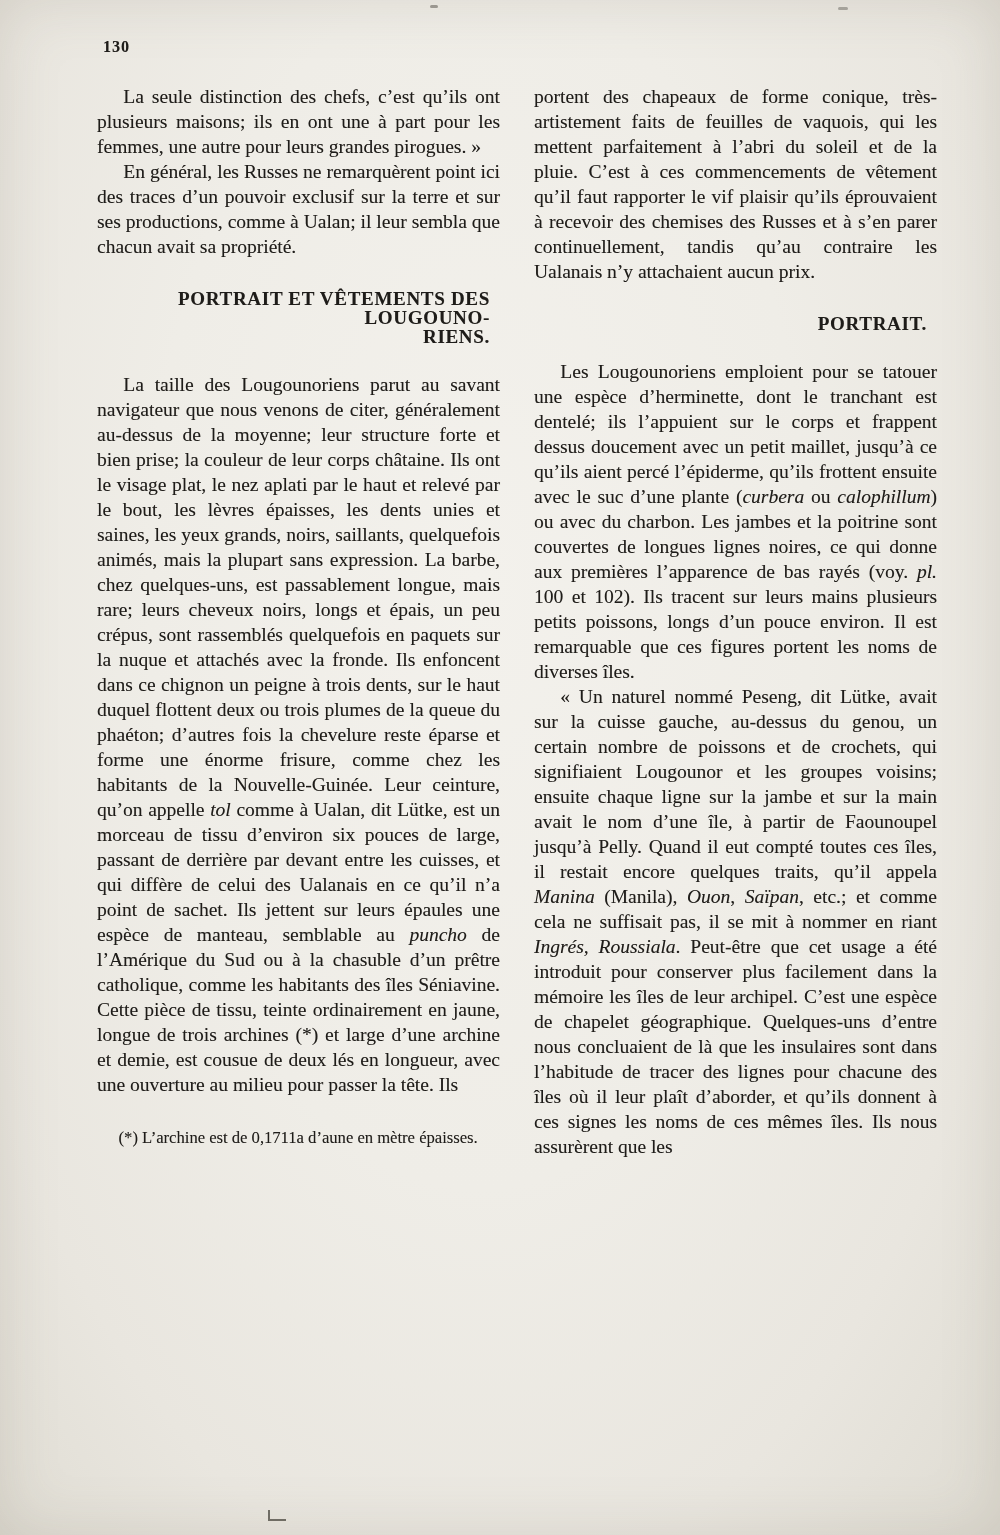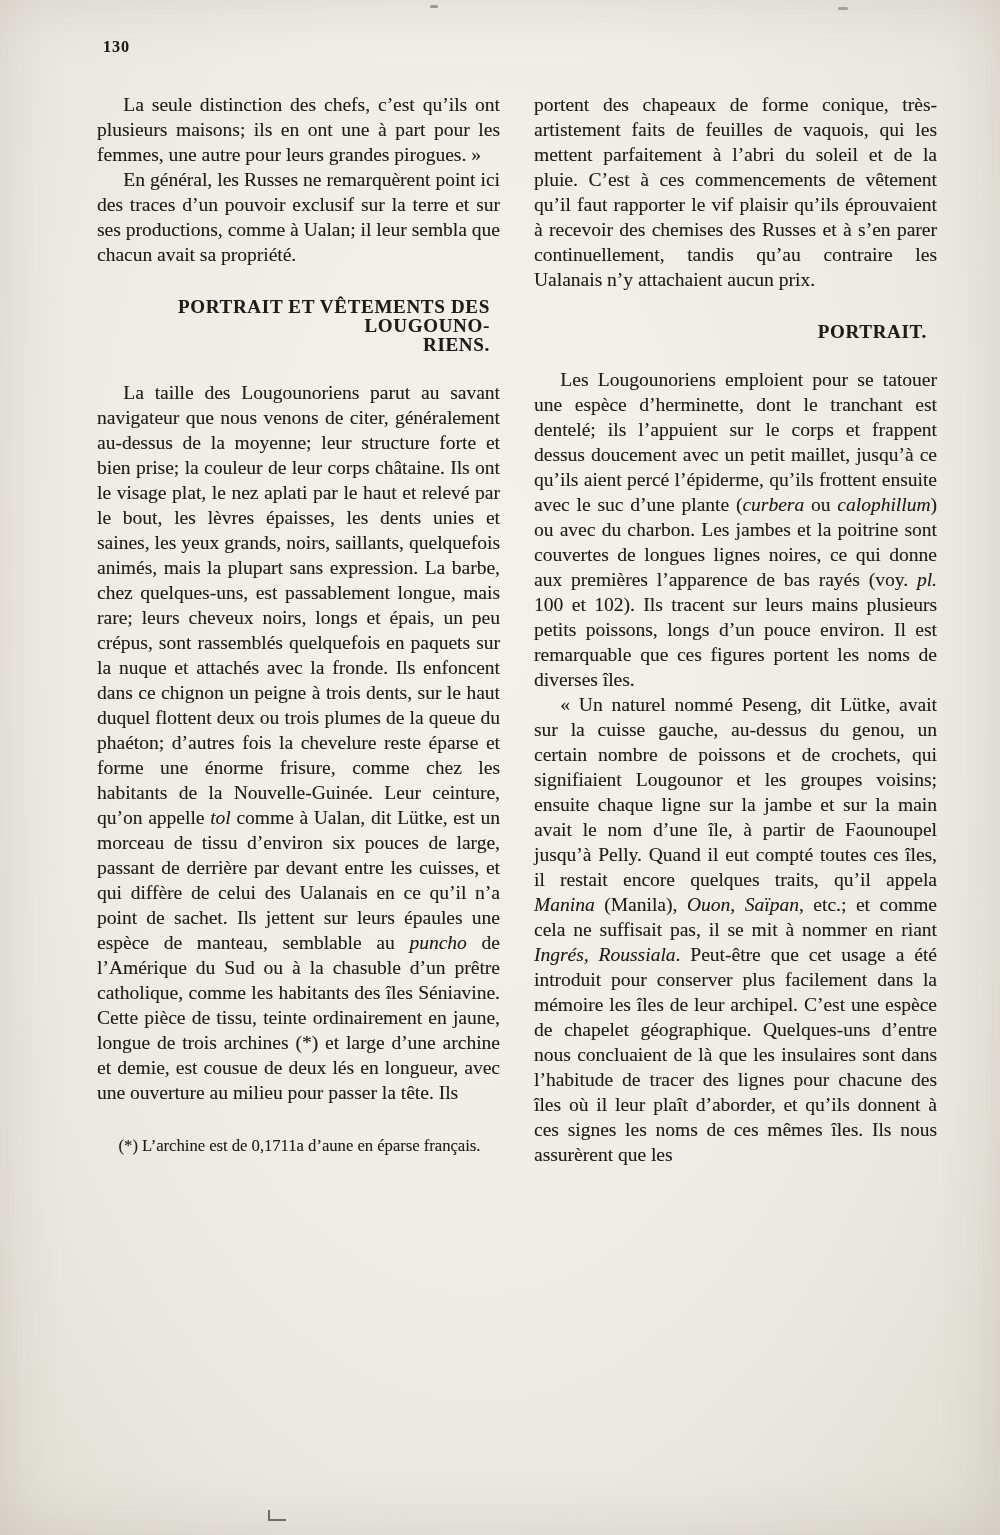--- a/index.html
+++ b/index.html
@@ -32,21 +32,21 @@
     letter-spacing: 1px;
   }
   .running-title {
     text-align: center;
     font-size: 20px;
     letter-spacing: 3px;
     font-weight: bold;
   }
   .columns {
     position: absolute;
-    top: 92px;
+    top: 84px;
     left: 97px;
     width: 840px;
     display: flex;
     gap: 34px;
   }
   .col {
     width: 403px;
     font-size: 19.5px;
     line-height: 25px;
     text-align: justify;
@@ -95,21 +95,21 @@
     <span class="page-number">130</span>
   </div>
 
   <div class="columns">
     <div class="col">
         <p class="block-paragraph indent"><span>La seule distinction des chefs, c’est qu’ils ont plusieurs maisons; ils en ont une à part pour les femmes, une autre pour leurs grandes pirogues. »</span></p>
         <p class="block-paragraph indent"><span>En général, les Russes ne remarquèrent point ici des traces d’un pouvoir exclusif sur la terre et sur ses productions, comme à Ualan; il leur sembla que chacun avait sa propriété.</span></p>
         <h3 class="block-heading"><span>PORTRAIT ET VÊTEMENTS DES LOUGOUNO-
 RIENS.</span></h3>
         <p class="block-paragraph indent"><span>La taille des Lougounoriens parut au savant navigateur que nous venons de citer, généralement au-dessus de la moyenne; leur structure forte et bien prise; la couleur de leur corps châtaine. Ils ont le visage plat, le nez aplati par le haut et relevé par le bout, les lèvres épaisses, les dents unies et saines, les yeux grands, noirs, saillants, quelquefois animés, mais la plupart sans expression. La barbe, chez quelques-uns, est passablement longue, mais rare; leurs cheveux noirs, longs et épais, un peu crépus, sont rassemblés quelquefois en paquets sur la nuque et attachés avec la fronde. Ils enfoncent dans ce chignon un peigne à trois dents, sur le haut duquel flottent deux ou trois plumes de la queue du phaéton; d’autres fois la chevelure reste éparse et forme une énorme frisure, comme chez les habitants de la Nouvelle-Guinée. Leur ceinture, qu’on appelle </span><span class="it">tol</span><span> comme à Ualan, dit Lütke, est un morceau de tissu d’environ six pouces de large, passant de derrière par devant entre les cuisses, et qui diffère de celui des Ualanais en ce qu’il n’a point de sachet. Ils jettent sur leurs épaules une espèce de manteau, semblable au </span><span class="it">puncho</span><span> de l’Amérique du Sud ou à la chasuble d’un prêtre catholique, comme les habitants des îles Séniavine. Cette pièce de tissu, teinte ordinairement en jaune, longue de trois archines (*) et large d’une archine et demie, est cousue de deux lés en longueur, avec une ouverture au milieu pour passer la tête. Ils</span></p>
-        <p class="block-footnote"><span>(*) L’archine est de 0,1711a d’aune en éparse français.</span></p>
+        <p class="block-footnote"><span>(*) L’archine est de 0,1711a d’aune en mètre épaisses.</span></p>
       </div>
     <div class="col">
         <p class="block-paragraph"><span>portent des chapeaux de forme conique, très-artistement faits de feuilles de vaquois, qui les mettent parfaitement à l’abri du soleil et de la pluie. C’est à ces commencements de vêtement qu’il faut rapporter le vif plaisir qu’ils éprouvaient à recevoir des chemises des Russes et à s’en parer continuellement, tandis qu’au contraire les Ualanais n’y attachaient aucun prix.</span></p>
         <h3 class="block-heading"><span>PORTRAIT.</span></h3>
         <p class="block-paragraph indent"><span>Les Lougounoriens emploient pour se tatouer une espèce d’herminette, dont le tranchant est dentelé; ils l’appuient sur le corps et frappent dessus doucement avec un petit maillet, jusqu’à ce qu’ils aient percé l’épiderme, qu’ils frottent ensuite avec le suc d’une plante (</span><span class="it">curbera</span><span> ou </span><span class="it">calophillum</span><span>) ou avec du charbon. Les jambes et la poitrine sont couvertes de longues lignes noires, ce qui donne aux premières l’apparence de bas rayés (voy. </span><span class="it">pl.</span><span> 100 et 102). Ils tracent sur leurs mains plusieurs petits poissons, longs d’un pouce environ. Il est remarquable que ces figures portent les noms de diverses îles.</span></p>
         <p class="block-paragraph indent"><span>« Un naturel nommé Peseng, dit Lütke, avait sur la cuisse gauche, au-dessus du genou, un certain nombre de poissons et de crochets, qui signifiaient Lougounor et les groupes voisins; ensuite chaque ligne sur la jambe et sur la main avait le nom d’une île, à partir de Faounoupel jusqu’à Pelly. Quand il eut compté toutes ces îles, il restait encore quelques traits, qu’il appela </span><span class="it">Manina</span><span> (Manila), </span><span class="it">Ouon</span><span>, </span><span class="it">Saïpan</span><span>, etc.; et comme cela ne suffisait pas, il se mit à nommer en riant </span><span class="it">Ingrés, Roussiala</span><span>. Peut-être que cet usage a été introduit pour conserver plus facilement dans la mémoire les îles de leur archipel. C’est une espèce de chapelet géographique. Quelques-uns d’entre nous concluaient de là que les insulaires sont dans l’habitude de tracer des lignes pour chacune des îles où il leur plaît d’aborder, et qu’ils donnent à ces signes les noms de ces mêmes îles. Ils nous assurèrent que les</span></p>
       </div>
   </div>
 
   <div class="artifact-top-1"></div>

